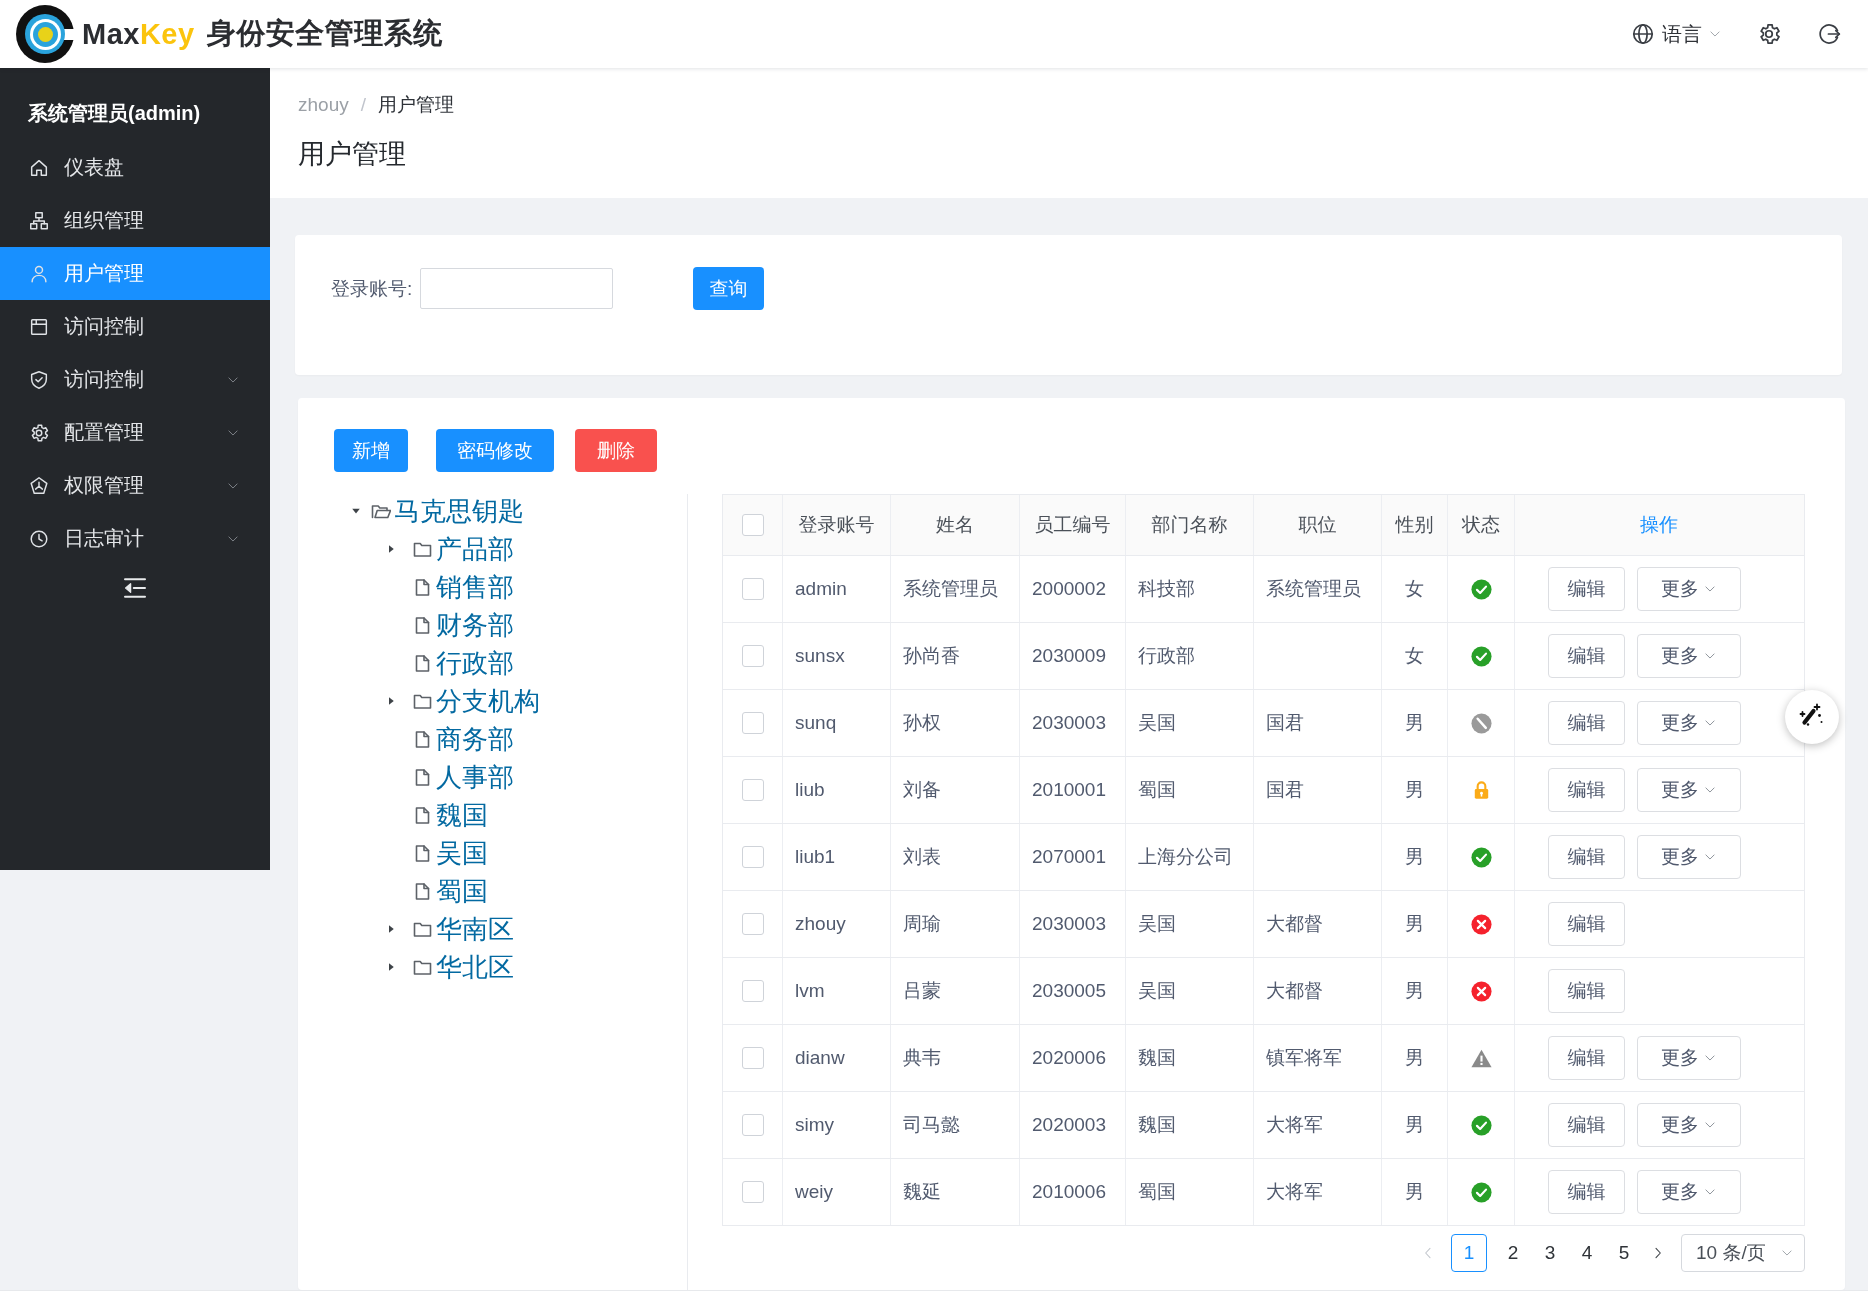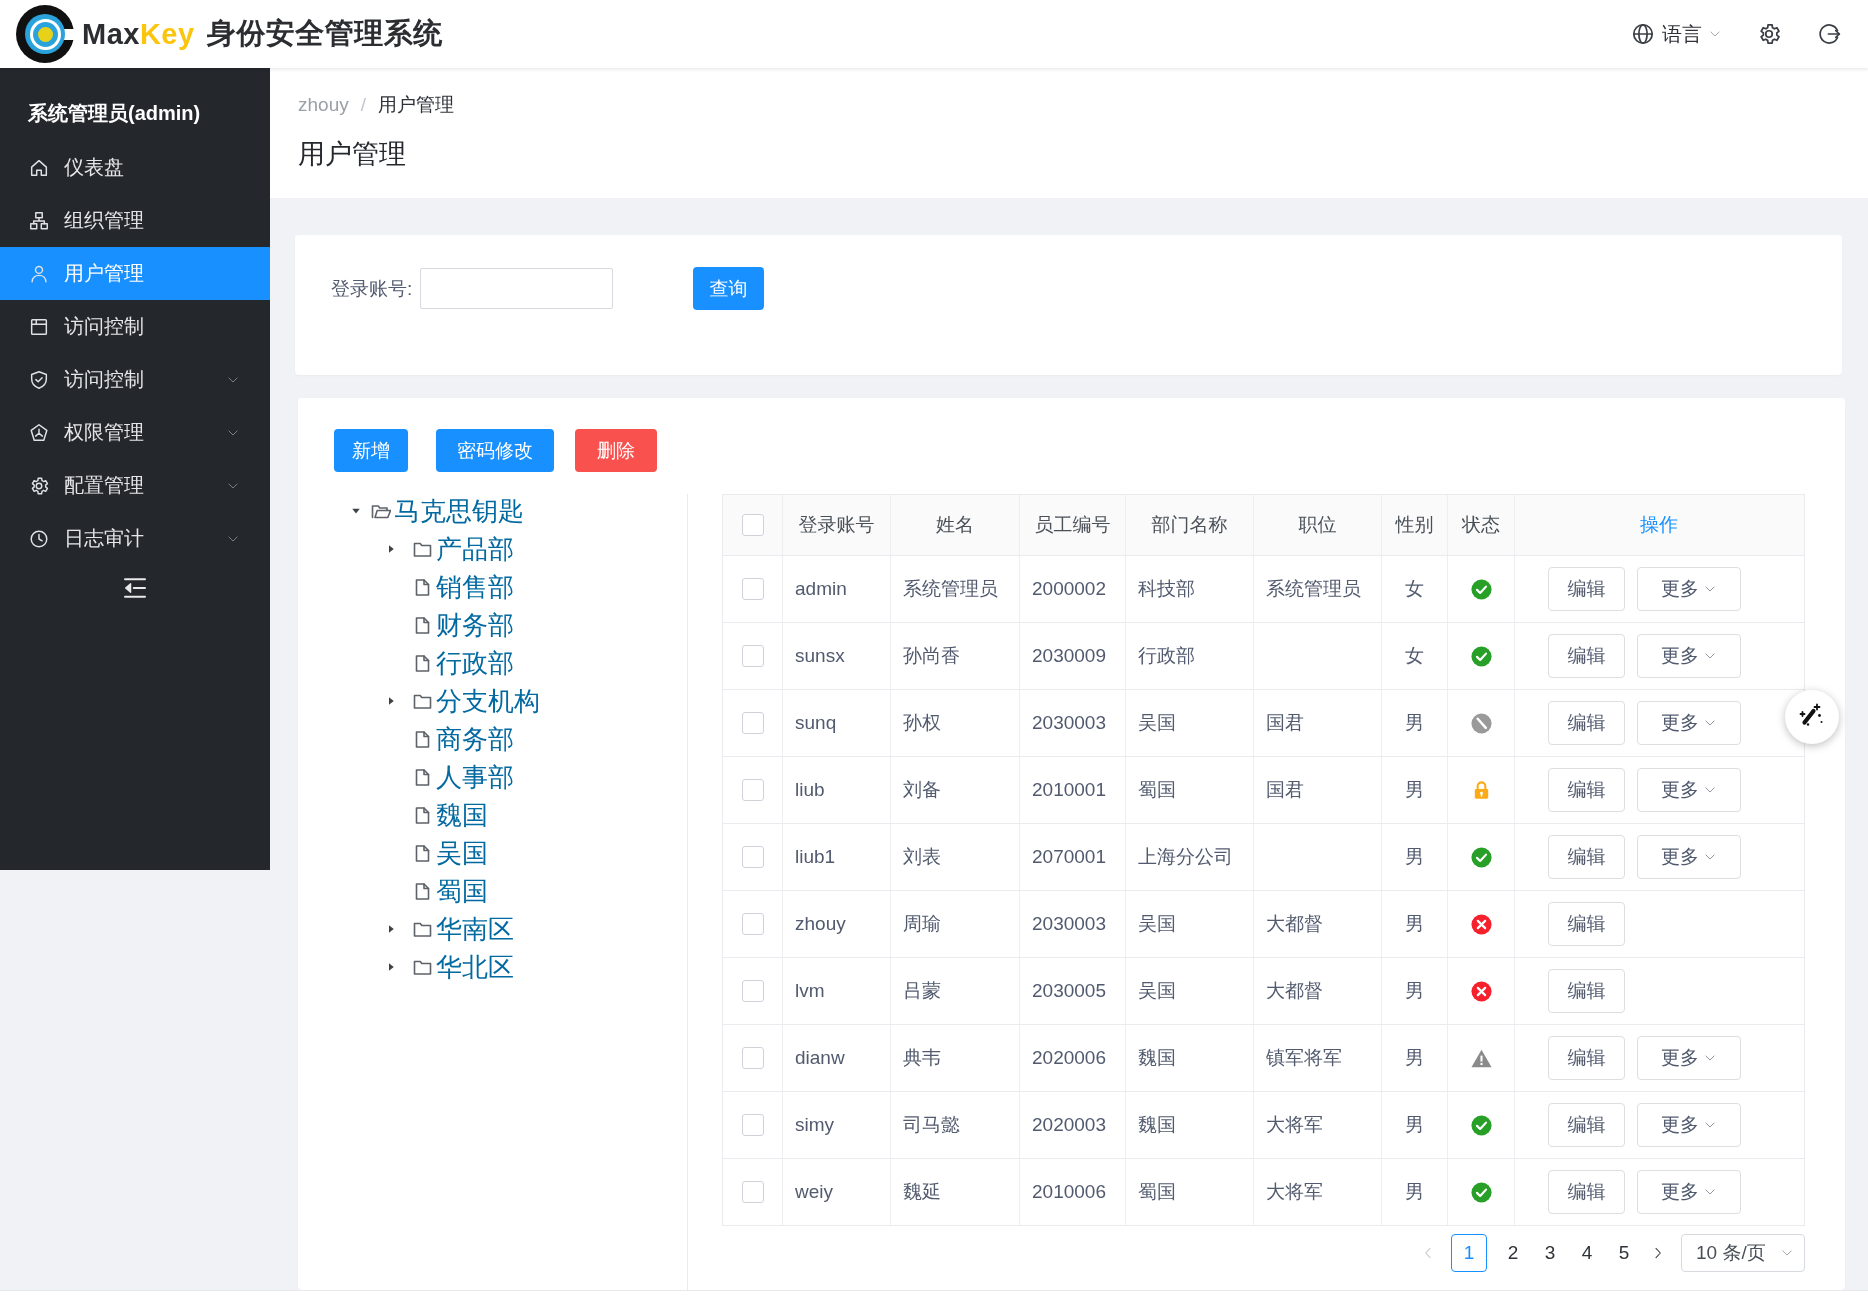--- a/index.html
+++ b/index.html
@@ -238,39 +238,39 @@
           <span class="side-label">访问控制</span>
           <span class="side-chev">
             <svg viewBox="0 0 24 24" fill="none" stroke="currentColor" stroke-width="1.6" stroke-linejoin="round" stroke-linecap="round">
               <path d="M5 8.5 L12 15.5 L19 8.5"></path>
             </svg>
           </span>
         </div>
         <div class="side-item">
           <span class="side-ico">
             <svg viewBox="0 0 24 24" fill="none" stroke="currentColor" stroke-width="1.6" stroke-linejoin="round" stroke-linecap="round">
+              <path d="M19.2 13a7.6 7.6 0 0 0 0-2l2-1.5-1.9-3.3-2.3 1a7.3 7.3 0 0 0-1.8-1L14.9 3.5 h-3.8 L10.8 6.2a7.3 7.3 0 0 0-1.8 1l-2.3-1L4.8 9.5 6.8 11a7.6 7.6 0 0 0 0 2l-2 1.5 1.9 3.3 2.3-1a7.3 7.3 0 0 0 1.8 1l.3 2.7 h3.8 l.3-2.7a7.3 7.3 0 0 0 1.8-1l2.3 1 1.9-3.3Z"></path>
+              <circle cx="12" cy="12" r="3"></circle>
+            </svg>
+          </span>
+          <span class="side-label">配置管理</span>
+          <span class="side-chev">
+            <svg viewBox="0 0 24 24" fill="none" stroke="currentColor" stroke-width="1.6" stroke-linejoin="round" stroke-linecap="round">
+              <path d="M5 8.5 L12 15.5 L19 8.5"></path>
+            </svg>
+          </span>
+        </div>
+        <div class="side-item">
+          <span class="side-ico">
+            <svg viewBox="0 0 24 24" fill="none" stroke="currentColor" stroke-width="1.6" stroke-linejoin="round" stroke-linecap="round">
               <path d="M12 3 L20.5 9.2 L17.2 20 H6.8 L3.5 9.2 Z"></path>
               <path d="M12 8 V12.2 M12 12.2 L8.3 15.4 M12 12.2 L15.7 15.4"></path>
             </svg>
           </span>
           <span class="side-label">权限管理</span>
-          <span class="side-chev">
-            <svg viewBox="0 0 24 24" fill="none" stroke="currentColor" stroke-width="1.6" stroke-linejoin="round" stroke-linecap="round">
-              <path d="M5 8.5 L12 15.5 L19 8.5"></path>
-            </svg>
-          </span>
-        </div>
-        <div class="side-item">
-          <span class="side-ico">
-            <svg viewBox="0 0 24 24" fill="none" stroke="currentColor" stroke-width="1.6" stroke-linejoin="round" stroke-linecap="round">
-              <path d="M19.2 13a7.6 7.6 0 0 0 0-2l2-1.5-1.9-3.3-2.3 1a7.3 7.3 0 0 0-1.8-1L14.9 3.5 h-3.8 L10.8 6.2a7.3 7.3 0 0 0-1.8 1l-2.3-1L4.8 9.5 6.8 11a7.6 7.6 0 0 0 0 2l-2 1.5 1.9 3.3 2.3-1a7.3 7.3 0 0 0 1.8 1l.3 2.7 h3.8 l.3-2.7a7.3 7.3 0 0 0 1.8-1l2.3 1 1.9-3.3Z"></path>
-              <circle cx="12" cy="12" r="3"></circle>
-            </svg>
-          </span>
-          <span class="side-label">配置管理</span>
           <span class="side-chev">
             <svg viewBox="0 0 24 24" fill="none" stroke="currentColor" stroke-width="1.6" stroke-linejoin="round" stroke-linecap="round">
               <path d="M5 8.5 L12 15.5 L19 8.5"></path>
             </svg>
           </span>
         </div>
         <div class="side-item">
           <span class="side-ico">
             <svg viewBox="0 0 24 24" fill="none" stroke="currentColor" stroke-width="1.6" stroke-linejoin="round" stroke-linecap="round">
               <circle cx="12" cy="12" r="8.5"></circle>

